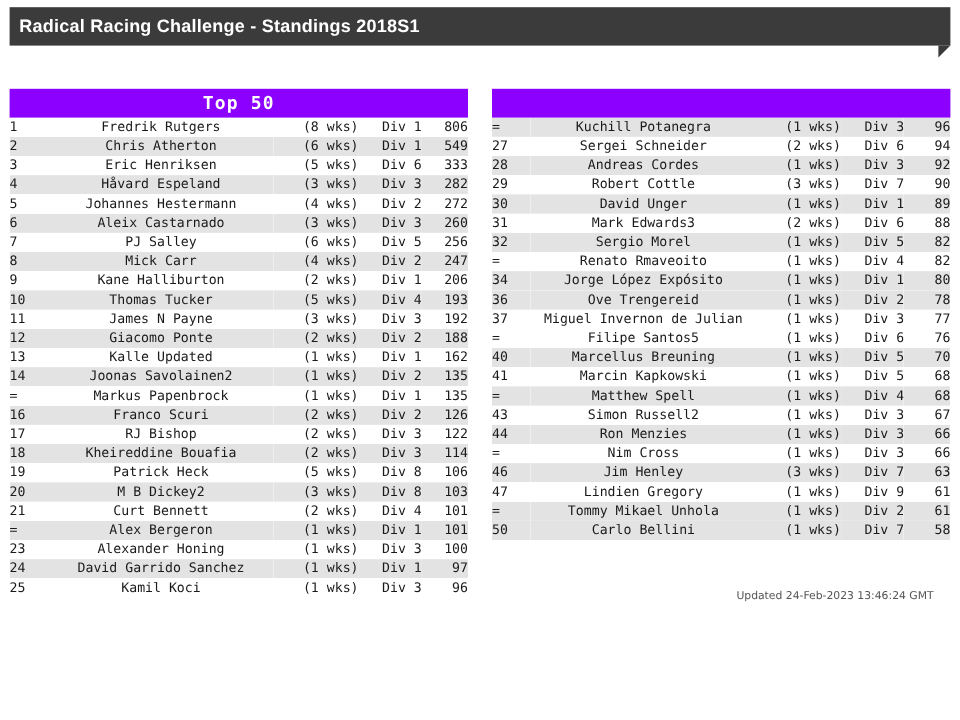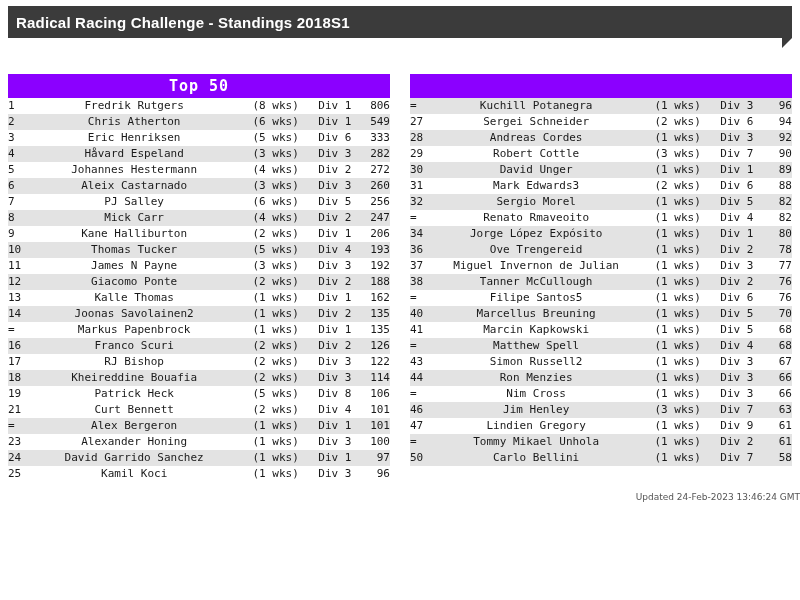--- a/index.html
+++ b/index.html
@@ -99,21 +99,21 @@
   td.c-name  { width: 185px; text-align: center; white-space: normal; }
   td.c-wks   { width: 70px;  text-align: right; padding-right: 6px; }
   td.c-div   { width: 52px;  text-align: right; }
   td.c-pts   { width: 38px;  text-align: right; padding-right: 8px; }
 
   .two-line td { height: 32px; }
 
   
   .footer {
     position: absolute;
-    right: 0;
+    right: 22px;
     top: 492px;
     font-family: "DejaVu Sans", sans-serif;
     font-size: 9px;
     color: #555555;
     text-align: right;
   }
 </style>
 </head>
 <body>
 
@@ -207,21 +207,21 @@
           </tr>
           <tr class="row-alt">
             <td class="c-pos">12</td>
             <td class="c-name">Giacomo Ponte</td>
             <td class="c-wks">(2 wks)</td>
             <td class="c-div">Div 2</td>
             <td class="c-pts">188</td>
           </tr>
           <tr class="row-plain">
             <td class="c-pos">13</td>
-            <td class="c-name">Kalle Thomas</td>
+            <td class="c-name">Kalle Updated</td>
             <td class="c-wks">(1 wks)</td>
             <td class="c-div">Div 1</td>
             <td class="c-pts">162</td>
           </tr>
           <tr class="row-alt">
             <td class="c-pos">14</td>
             <td class="c-name">Joonas Savolainen2</td>
             <td class="c-wks">(1 wks)</td>
             <td class="c-div">Div 2</td>
             <td class="c-pts">135</td>
@@ -254,20 +254,27 @@
             <td class="c-div">Div 3</td>
             <td class="c-pts">114</td>
           </tr>
           <tr class="row-plain">
             <td class="c-pos">19</td>
             <td class="c-name">Patrick Heck</td>
             <td class="c-wks">(5 wks)</td>
             <td class="c-div">Div 8</td>
             <td class="c-pts">106</td>
           </tr>
+          <tr class="row-alt">
+            <td class="c-pos">20</td>
+            <td class="c-name">M B Dickey2</td>
+            <td class="c-wks">(3 wks)</td>
+            <td class="c-div">Div 8</td>
+            <td class="c-pts">103</td>
+          </tr>
           <tr class="row-plain">
             <td class="c-pos">21</td>
             <td class="c-name">Curt Bennett</td>
             <td class="c-wks">(2 wks)</td>
             <td class="c-div">Div 4</td>
             <td class="c-pts">101</td>
           </tr>
           <tr class="row-alt">
             <td class="c-pos">=</td>
             <td class="c-name">Alex Bergeron</td>
@@ -374,27 +381,20 @@
             <td class="c-div">Div 2</td>
             <td class="c-pts">78</td>
           </tr>
           <tr class="row-plain two-line">
             <td class="c-pos">37</td>
             <td class="c-name">Miguel Invernon de Julian</td>
             <td class="c-wks">(1 wks)</td>
             <td class="c-div">Div 3</td>
             <td class="c-pts">77</td>
           </tr>
-          <tr class="row-alt">
-            <td class="c-pos">38</td>
-            <td class="c-name">Tanner McCullough</td>
-            <td class="c-wks">(1 wks)</td>
-            <td class="c-div">Div 2</td>
-            <td class="c-pts">76</td>
-          </tr>
           <tr class="row-plain">
             <td class="c-pos">=</td>
             <td class="c-name">Filipe Santos5</td>
             <td class="c-wks">(1 wks)</td>
             <td class="c-div">Div 6</td>
             <td class="c-pts">76</td>
           </tr>
           <tr class="row-alt">
             <td class="c-pos">40</td>
             <td class="c-name">Marcellus Breuning</td>

